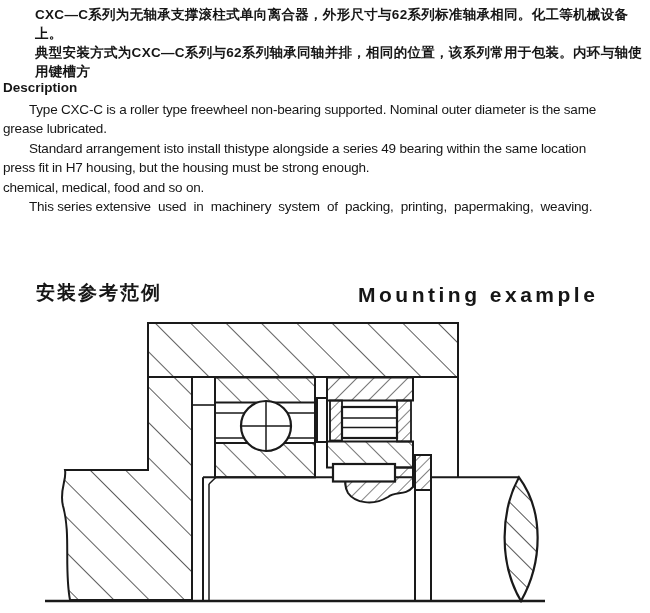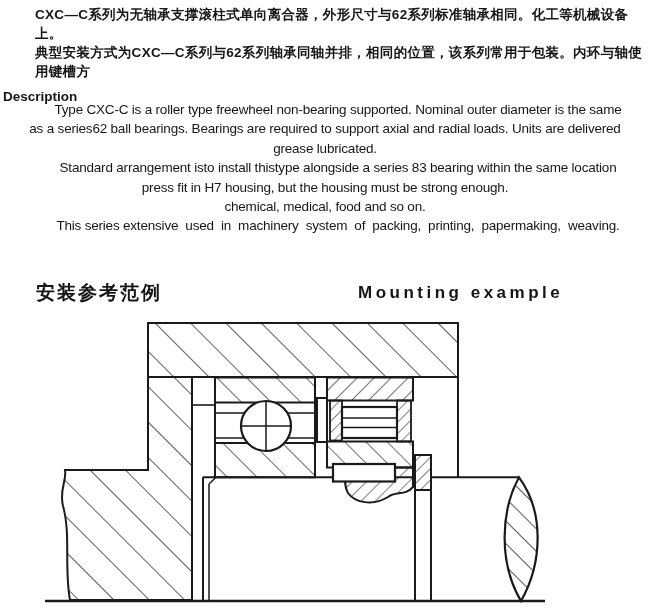--- a/index.html
+++ b/index.html
@@ -5,47 +5,46 @@
   html,body{margin:0;padding:0;}
   body{
     width:650px;height:613px;position:relative;overflow:hidden;
     background:#ffffff;color:#161616;
     font-family:"Liberation Sans","DejaVu Sans",sans-serif;
   }
   .zh-block{position:absolute;top:5px;left:8px;width:636px;
     font-size:13.5px;line-height:19px;font-weight:600;letter-spacing:.3px;}
   .zh-block .indent{padding-left:27px;}
   .desc-heading{position:absolute;top:80px;left:3px;
-    font-size:13.5px;font-weight:700;margin-top:9px;}
+    font-size:13.5px;font-weight:700;}
   .en-block{position:absolute;top:100px;left:3px;width:644px;
     font-size:13.5px;line-height:19.4px;letter-spacing:-0.2px;}
-  .en-block .tline{white-space:pre;text-align:center;}
+  .en-block .tline{white-space:pre;}
   .en-block .indent{padding-left:26px;}
   .cap-zh{position:absolute;top:280px;left:36px;
     font-size:19px;font-weight:700;letter-spacing:2px;}
   .cap-en{position:absolute;top:283px;left:358px;
-    font-size:17px;font-weight:700;letter-spacing:3.5px;}
+    font-size:21px;font-weight:700;letter-spacing:3.5px;}
   svg.diagram{position:absolute;top:310px;left:0;}
   svg.diagram *{vector-effect:none;}
 </style>
 </head>
 <body>
 
 <div class="zh-block">
     <div class="tline indent">CXC—C系列为无轴承支撑滚柱式单向离合器，外形尺寸与62系列标准轴承相同。化工等机械设备上。</div>
     <div class="tline indent">典型安装方式为CXC—C系列与62系列轴承同轴并排，相同的位置，该系列常用于包装。内环与轴使用键槽方</div>
   </div>
 
 <div class="desc-heading">Description</div>
 
 <div class="en-block">
     <div class="tline indent">Type CXC-C is a roller type freewheel non-bearing supported. Nominal outer diameter is the same</div>
-    <div class="tline">as a series62 ball bearings. Bearings are required to support axial and radial loads. Units are delivered</div>
     <div class="tline">grease lubricated.</div>
-    <div class="tline indent">Standard arrangement isto install thistype alongside a series 83 bearing within the same location</div>
+    <div class="tline indent">Standard arrangement isto install thistype alongside a series 49 bearing within the same location</div>
     <div class="tline">press fit in H7 housing, but the housing must be strong enough.</div>
     <div class="tline">chemical, medical, food and so on.</div>
     <div class="tline indent">This series extensive  used  in  machinery  system  of  packing,  printing,  papermaking,  weaving.</div>
   </div>
 
 <div class="cap-zh">安装参考范例</div>
 <div class="cap-en">Mounting example</div>
 
 <svg class="diagram" width="650" height="303" viewBox="0 0 650 303" stroke="#1a1a1a" fill="none" stroke-linecap="butt">
   <defs>

